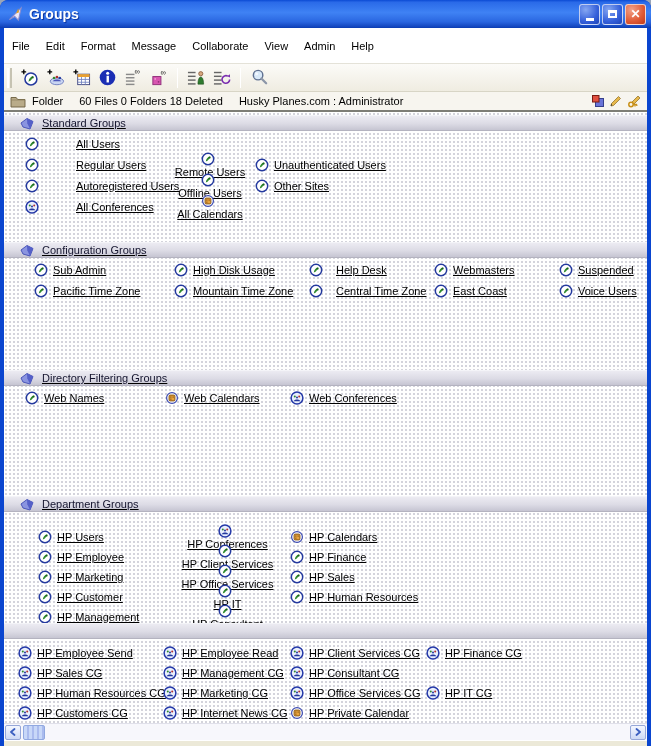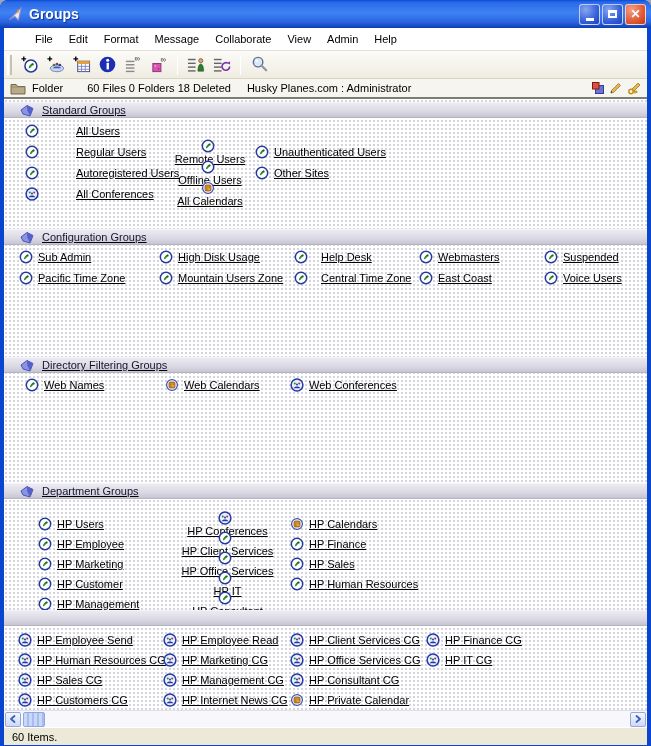--- a/index.html
+++ b/index.html
@@ -17,34 +17,34 @@
   .titlebar .logo{width:18px;height:18px;margin-right:5px;display:inline-flex;}
   .title-text{color:#fff;font-weight:bold;font-size:14px;text-shadow:1px 1px 1px #09309a;flex:1;}
   .tb-btn{width:21px;height:21px;margin-left:2px;border-radius:3px;border:1px solid rgba(255,255,255,.7);
     display:flex;align-items:center;justify-content:center;padding:0;cursor:default;}
   .btn-blue{background:radial-gradient(circle at 30% 25%,#86a7f2,#3560da 60%,#1e44b8);}
   .btn-red{background:radial-gradient(circle at 30% 25%,#f2a188,#e05a35 60%,#bf3a18);}
   .glyph-min{display:block;width:8px;height:3px;background:#fff;margin-top:10px;}
   .glyph-max{display:block;width:9px;height:8px;border:2px solid #fff;border-top-width:3px;background:transparent;}
   .glyph-close{color:#fff;font-size:12px;font-weight:bold;line-height:1;}
   
-  .menubar{height:23px;background:#ffffff;display:flex;align-items:center;padding-left:23px;border-bottom:1px solid #e4e2d8;}
+  .menubar{height:36px;background:#ffffff;display:flex;align-items:center;padding-left:0;border-bottom:1px solid #e4e2d8;}
   .menu-item{font-size:11px;color:#000;padding:2px 8px;cursor:default;}
   
   .toolbar{height:28px;background:linear-gradient(180deg,#fcfbf8,#efecE1);display:flex;align-items:center;padding-left:2px;border-bottom:1px solid #d8d5c6;}
   .grip{width:5px;height:20px;margin:0 4px 0 1px;border-left:2px solid #fff;border-right:2px solid #c6c3b2;}
   .tool-btn{width:26px;height:24px;border:none;background:transparent;display:flex;align-items:center;justify-content:center;padding:0;}
   .tool-btn .icon svg{width:19px;height:19px;display:block;}
   .tb-sep{width:1px;height:20px;background:#c2bfae;border-right:1px solid #fff;margin:0 5px;}
   
   .folderbar{height:20px;background:#f7f5ef;display:flex;align-items:center;font-size:11px;color:#000;
     border-bottom:2px solid #7d7d75;padding:0 6px;}
   .folderbar .icon svg{width:16px;height:13px;display:block;}
   .fb-label{margin-left:6px;}
-  .fb-stats{margin-left:24px;}
+  .fb-stats{margin-left:16px;}
   .fb-identity{margin-left:16px;}
   .fb-right{margin-left:auto;display:flex;align-items:center;gap:4px;}
   .fb-right .icon svg{width:14px;height:14px;display:block;}
   
   .content{
     height:611px;overflow:hidden;background-color:#ffffff;
     background-image:radial-gradient(#d4d4dc 1px,transparent 1px);
     background-size:4px 4px;padding-top:3px;
   }
   .sec-header{
@@ -59,21 +59,21 @@
   .sec-standard{height:127px;}
   .sec-configuration{height:128px;}
   .sec-directory{height:126px;}
   .sec-department{height:127px;}
   .sec-unlabeled{height:100px;}
   .row{display:flex;align-items:center;}
   .sec-standard .row,.sec-configuration .row,.sec-directory .row{height:21px;}
   .sec-department .row{height:20px;}
   .sec-unlabeled .row{height:20px;}
   .sec-standard .rows{margin-top:2px;padding-left:21px;}
-  .sec-configuration .rows{margin-top:1px;padding-left:15px;}
+  .sec-configuration .rows{margin-top:1px;padding-left:30px;}
   .sec-directory .rows{margin-top:1px;padding-left:21px;}
   .sec-department .rows{margin-top:15px;padding-left:34px;}
   .sec-unlabeled .rows{margin-top:4px;padding-left:6px;}
   .cell{display:flex;align-items:center;font-size:11px;color:#000;white-space:nowrap;}
   .cell .icon{margin-right:5px;display:inline-flex;}
   .cell .icon svg{width:14px;height:14px;display:block;}
   .sec-standard .cell:nth-child(1){width:140px;gap:32px;}
   .sec-standard .cell:nth-child(2){width:90px;flex-direction:column;}
   .sec-configuration .cell:nth-child(1){width:140px;}
   .sec-configuration .cell:nth-child(2){width:135px;}
@@ -464,21 +464,21 @@
                 <span class="item-label">Pacific Time Zone</span>
               </div>
               <div class="cell">
                 <span class="icon">
                   <svg viewBox="0 0 14 14">
                     <circle cx="7" cy="7" r="5.7" fill="#fff" stroke="#24399e" stroke-width="1.5"></circle>
                     <path d="M4.8 9.6 C5 7 6.5 5 9.4 4.6 C8 5.4 8.4 8.6 4.8 9.6 Z" fill="#2f8b2f"></path>
                     <circle cx="8.6" cy="5.6" r="1.1" fill="#1a641a"></circle>
                   </svg>
                 </span>
-                <span class="item-label">Mountain Users Zone</span>
+                <span class="item-label">Mountain Time Zone</span>
               </div>
               <div class="cell">
                 <span class="icon">
                   <svg viewBox="0 0 14 14">
                     <circle cx="7" cy="7" r="5.7" fill="#fff" stroke="#24399e" stroke-width="1.5"></circle>
                     <path d="M4.8 9.6 C5 7 6.5 5 9.4 4.6 C8 5.4 8.4 8.6 4.8 9.6 Z" fill="#2f8b2f"></path>
                     <circle cx="8.6" cy="5.6" r="1.1" fill="#1a641a"></circle>
                   </svg>
                 </span>
                 <span class="item-label">Central Time Zone</span>
@@ -779,20 +779,58 @@
               <div class="cell">
                 <span class="icon">
                   <svg viewBox="0 0 14 14">
                     <circle cx="7" cy="7" r="5.9" fill="#e9effd" stroke="#2438a8" stroke-width="1.5"></circle>
                     <circle cx="4.8" cy="5.4" r="1" fill="#2f8b2f"></circle>
                     <circle cx="9.2" cy="5.4" r="1" fill="#b03030"></circle>
                     <circle cx="7" cy="6.4" r="1" fill="#24399e"></circle>
                     <path d="M3.6 10.2 C4.6 8 9.4 8 10.4 10.2 Z" fill="#24399e"></path>
                   </svg>
                 </span>
+                <span class="item-label">HP Sales CG</span>
+              </div>
+              <div class="cell">
+                <span class="icon">
+                  <svg viewBox="0 0 14 14">
+                    <circle cx="7" cy="7" r="5.9" fill="#e9effd" stroke="#2438a8" stroke-width="1.5"></circle>
+                    <circle cx="4.8" cy="5.4" r="1" fill="#2f8b2f"></circle>
+                    <circle cx="9.2" cy="5.4" r="1" fill="#b03030"></circle>
+                    <circle cx="7" cy="6.4" r="1" fill="#24399e"></circle>
+                    <path d="M3.6 10.2 C4.6 8 9.4 8 10.4 10.2 Z" fill="#24399e"></path>
+                  </svg>
+                </span>
+                <span class="item-label">HP Management CG</span>
+              </div>
+              <div class="cell">
+                <span class="icon">
+                  <svg viewBox="0 0 14 14">
+                    <circle cx="7" cy="7" r="5.9" fill="#e9effd" stroke="#2438a8" stroke-width="1.5"></circle>
+                    <circle cx="4.8" cy="5.4" r="1" fill="#2f8b2f"></circle>
+                    <circle cx="9.2" cy="5.4" r="1" fill="#b03030"></circle>
+                    <circle cx="7" cy="6.4" r="1" fill="#24399e"></circle>
+                    <path d="M3.6 10.2 C4.6 8 9.4 8 10.4 10.2 Z" fill="#24399e"></path>
+                  </svg>
+                </span>
+                <span class="item-label">HP Consultant CG</span>
+              </div>
+            </div>
+            <div class="row">
+              <div class="cell">
+                <span class="icon">
+                  <svg viewBox="0 0 14 14">
+                    <circle cx="7" cy="7" r="5.9" fill="#e9effd" stroke="#2438a8" stroke-width="1.5"></circle>
+                    <circle cx="4.8" cy="5.4" r="1" fill="#2f8b2f"></circle>
+                    <circle cx="9.2" cy="5.4" r="1" fill="#b03030"></circle>
+                    <circle cx="7" cy="6.4" r="1" fill="#24399e"></circle>
+                    <path d="M3.6 10.2 C4.6 8 9.4 8 10.4 10.2 Z" fill="#24399e"></path>
+                  </svg>
+                </span>
                 <span class="item-label">HP Human Resources CG</span>
               </div>
               <div class="cell">
                 <span class="icon">
                   <svg viewBox="0 0 14 14">
                     <circle cx="7" cy="7" r="5.9" fill="#e9effd" stroke="#2438a8" stroke-width="1.5"></circle>
                     <circle cx="4.8" cy="5.4" r="1" fill="#2f8b2f"></circle>
                     <circle cx="9.2" cy="5.4" r="1" fill="#b03030"></circle>
                     <circle cx="7" cy="6.4" r="1" fill="#24399e"></circle>
                     <path d="M3.6 10.2 C4.6 8 9.4 8 10.4 10.2 Z" fill="#24399e"></path>
@@ -816,58 +854,20 @@
                 <span class="icon">
                   <svg viewBox="0 0 14 14">
                     <circle cx="7" cy="7" r="5.9" fill="#e9effd" stroke="#2438a8" stroke-width="1.5"></circle>
                     <circle cx="4.8" cy="5.4" r="1" fill="#2f8b2f"></circle>
                     <circle cx="9.2" cy="5.4" r="1" fill="#b03030"></circle>
                     <circle cx="7" cy="6.4" r="1" fill="#24399e"></circle>
                     <path d="M3.6 10.2 C4.6 8 9.4 8 10.4 10.2 Z" fill="#24399e"></path>
                   </svg>
                 </span>
                 <span class="item-label">HP IT CG</span>
-              </div>
-            </div>
-            <div class="row">
-              <div class="cell">
-                <span class="icon">
-                  <svg viewBox="0 0 14 14">
-                    <circle cx="7" cy="7" r="5.9" fill="#e9effd" stroke="#2438a8" stroke-width="1.5"></circle>
-                    <circle cx="4.8" cy="5.4" r="1" fill="#2f8b2f"></circle>
-                    <circle cx="9.2" cy="5.4" r="1" fill="#b03030"></circle>
-                    <circle cx="7" cy="6.4" r="1" fill="#24399e"></circle>
-                    <path d="M3.6 10.2 C4.6 8 9.4 8 10.4 10.2 Z" fill="#24399e"></path>
-                  </svg>
-                </span>
-                <span class="item-label">HP Sales CG</span>
-              </div>
-              <div class="cell">
-                <span class="icon">
-                  <svg viewBox="0 0 14 14">
-                    <circle cx="7" cy="7" r="5.9" fill="#e9effd" stroke="#2438a8" stroke-width="1.5"></circle>
-                    <circle cx="4.8" cy="5.4" r="1" fill="#2f8b2f"></circle>
-                    <circle cx="9.2" cy="5.4" r="1" fill="#b03030"></circle>
-                    <circle cx="7" cy="6.4" r="1" fill="#24399e"></circle>
-                    <path d="M3.6 10.2 C4.6 8 9.4 8 10.4 10.2 Z" fill="#24399e"></path>
-                  </svg>
-                </span>
-                <span class="item-label">HP Management CG</span>
-              </div>
-              <div class="cell">
-                <span class="icon">
-                  <svg viewBox="0 0 14 14">
-                    <circle cx="7" cy="7" r="5.9" fill="#e9effd" stroke="#2438a8" stroke-width="1.5"></circle>
-                    <circle cx="4.8" cy="5.4" r="1" fill="#2f8b2f"></circle>
-                    <circle cx="9.2" cy="5.4" r="1" fill="#b03030"></circle>
-                    <circle cx="7" cy="6.4" r="1" fill="#24399e"></circle>
-                    <path d="M3.6 10.2 C4.6 8 9.4 8 10.4 10.2 Z" fill="#24399e"></path>
-                  </svg>
-                </span>
-                <span class="item-label">HP Consultant CG</span>
               </div>
             </div>
             <div class="row">
               <div class="cell">
                 <span class="icon">
                   <svg viewBox="0 0 14 14">
                     <circle cx="7" cy="7" r="5.9" fill="#e9effd" stroke="#2438a8" stroke-width="1.5"></circle>
                     <circle cx="4.8" cy="5.4" r="1" fill="#2f8b2f"></circle>
                     <circle cx="9.2" cy="5.4" r="1" fill="#b03030"></circle>
                     <circle cx="7" cy="6.4" r="1" fill="#24399e"></circle>

